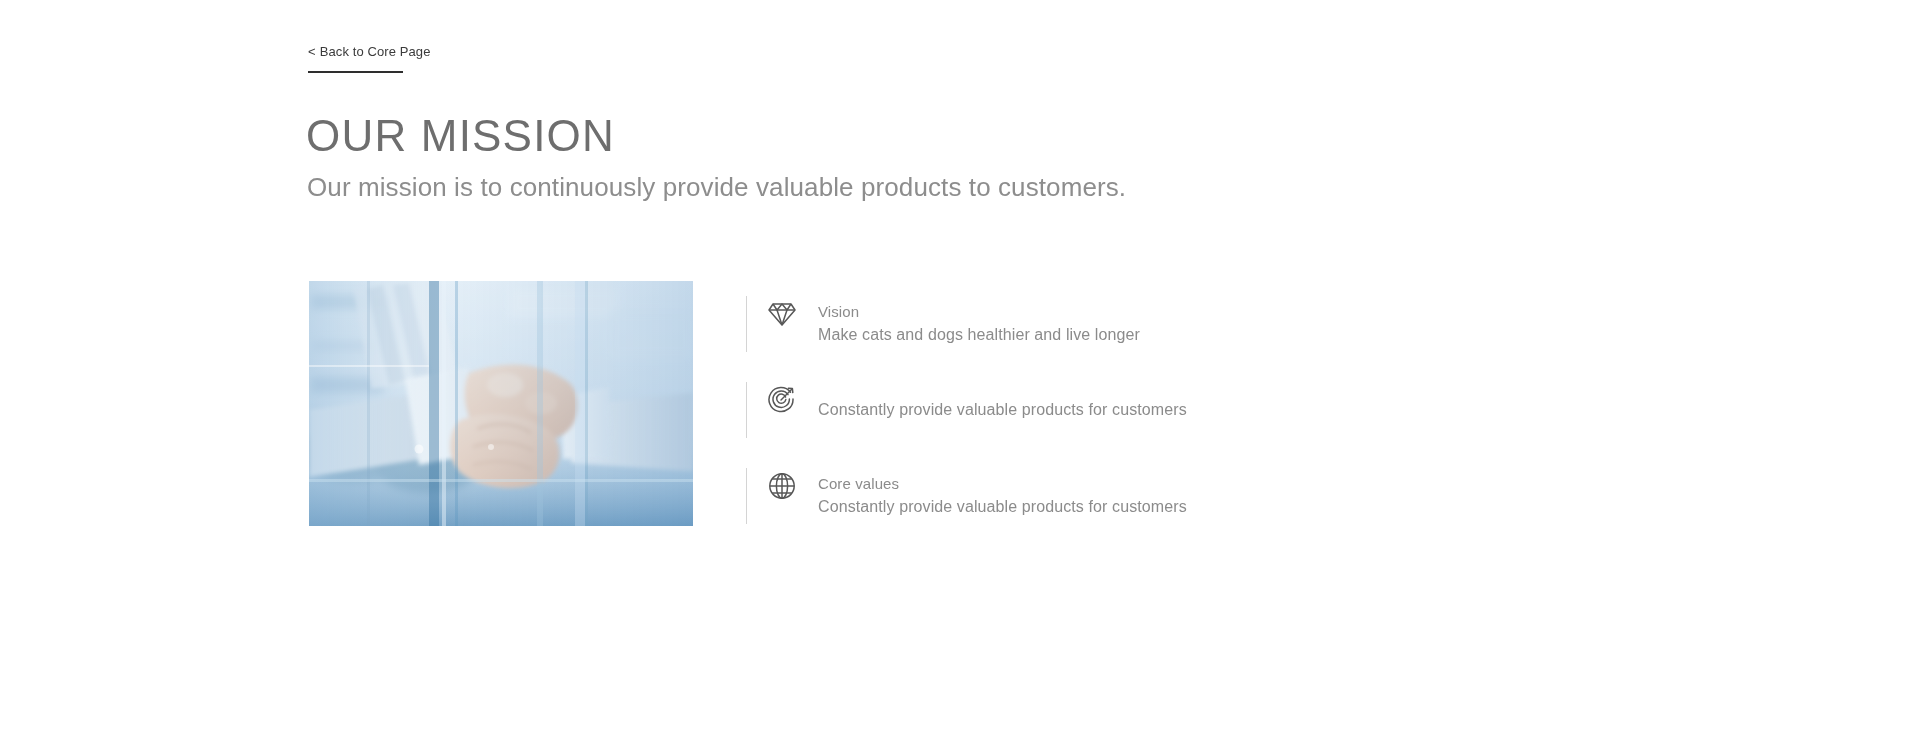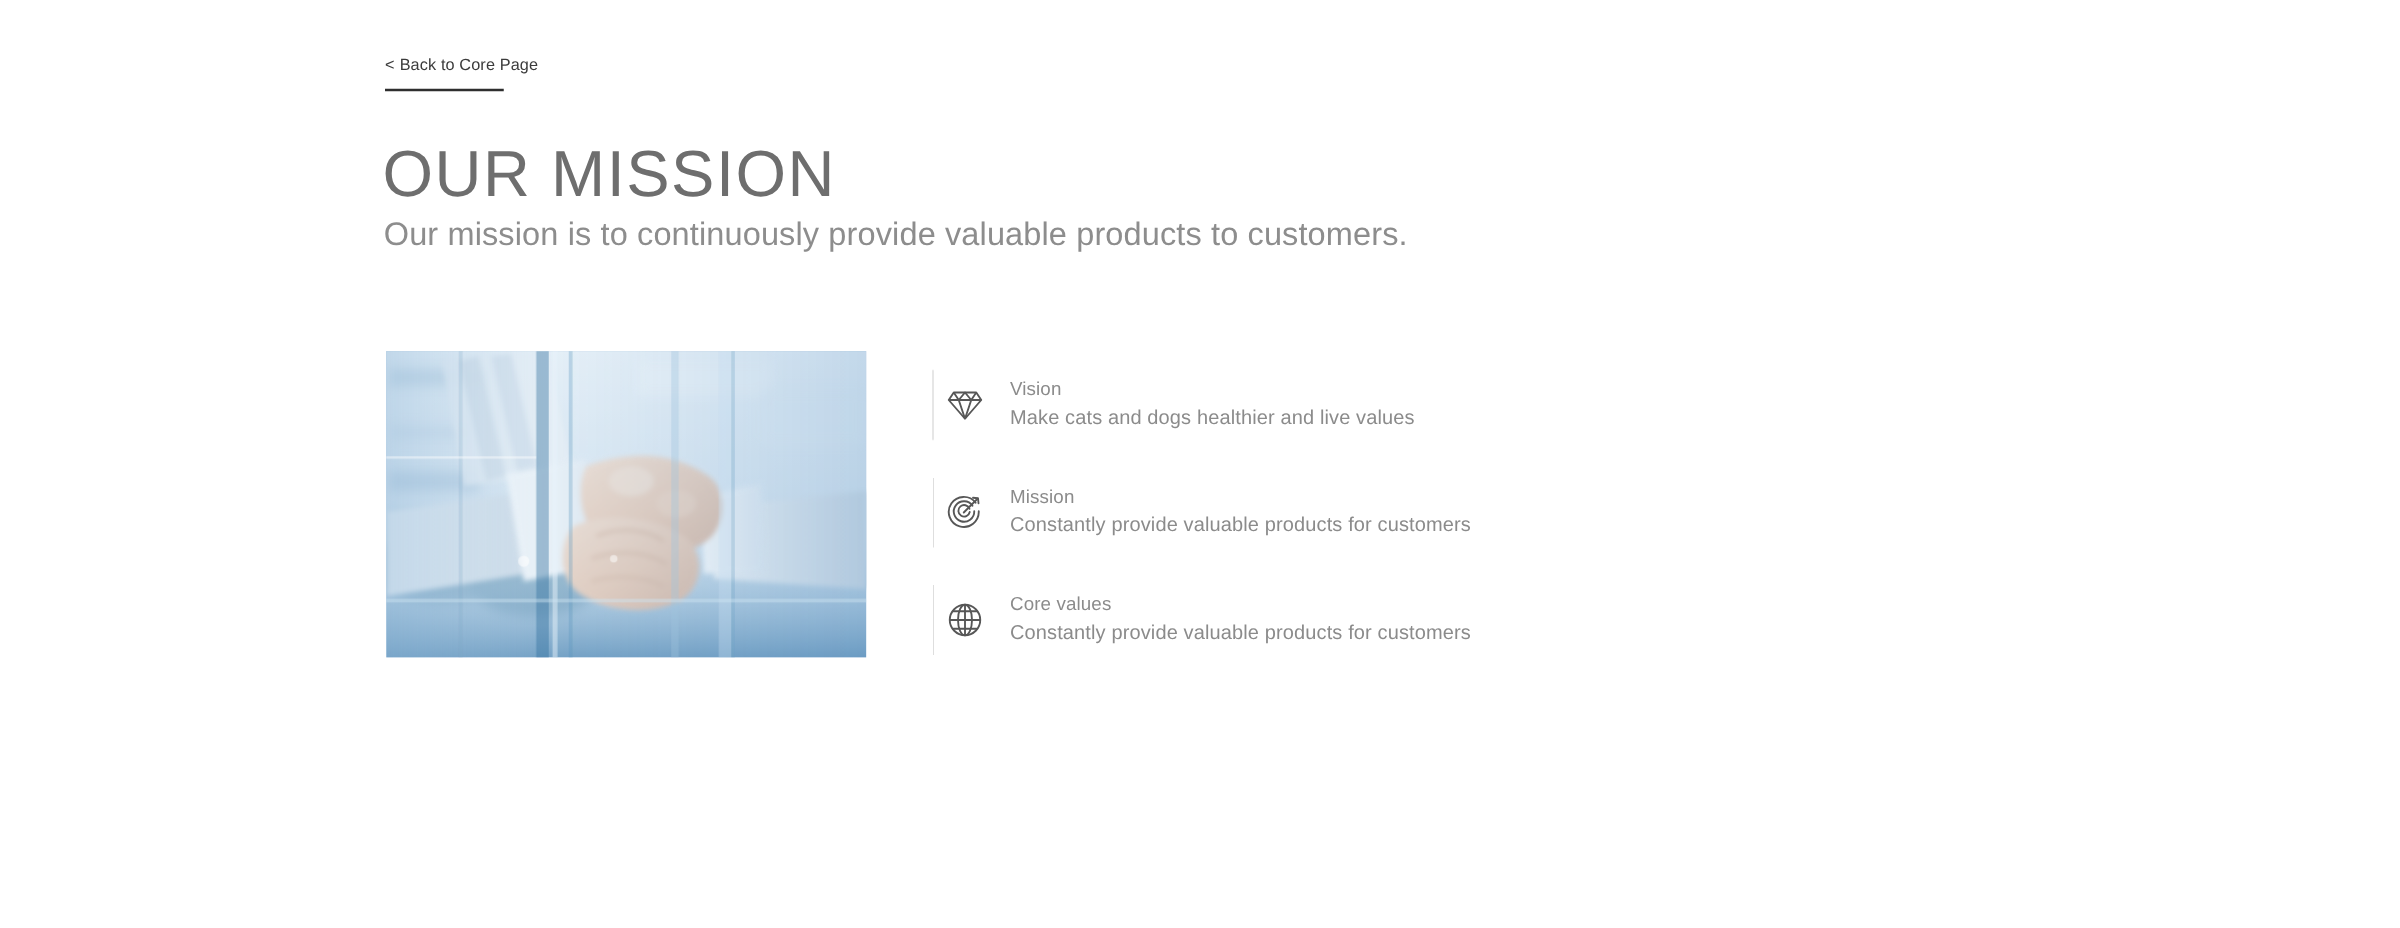--- a/index.html
+++ b/index.html
@@ -47,21 +47,21 @@
     width: 95px;
     height: 2px;
     background: #2e2e2e;
   }
 
   
   .page-title {
     position: absolute;
     left: 306px;
     top: 113px;
-    font-size: 52px;
+    font-size: 44px;
     font-weight: 300;
     color: #6e6e6e;
     letter-spacing: 1.2px;
     line-height: 1.05;
     white-space: nowrap;
   }
 
   .page-subtitle {
     position: absolute;
     left: 307px;
@@ -90,23 +90,22 @@
   .features {
     position: absolute;
     left: 746px;
     top: 296px;
     width: 620px;
   }
 
   .feature {
     position: relative;
     display: flex;
-    align-items: center;
     height: 56px;
-    padding-left: 8px;
+    padding-left: 18px;
     margin-bottom: 30px;
   }
   .feature:last-child { margin-bottom: 0; }
 
   .feature .rule {
     position: absolute;
     left: 0;
     top: 0;
     width: 1px;
     height: 56px;
@@ -265,37 +264,36 @@
         <svg width="30" height="28" viewBox="0 0 30 28" fill="none" stroke="currentColor" stroke-width="1.5" stroke-linejoin="round">
           <path d="M6 4 H24 L28 10 L15 25 L2 10 Z"></path>
           <path d="M2 10 H28"></path>
           <path d="M6 4 L10 10 L15 25"></path>
           <path d="M24 4 L20 10 L15 25"></path>
           <path d="M10 10 L15 4 L20 10"></path>
         </svg>
       </span>
       <span class="ftext">
         <span class="ftitle">Vision</span>
-        <span class="fdesc">Make cats and dogs healthier and live values</span>
+        <span class="fdesc">Make cats and dogs healthier and live longer</span>
       </span>
     </div>
 
     <div class="feature">
       <span class="rule"></span>
       <span class="ficon">
         <svg width="30" height="30" viewBox="0 0 30 30" fill="none" stroke="currentColor" stroke-width="1.5" stroke-linecap="round" stroke-linejoin="round">
           <path d="M23.5 7.2 A12 12 0 1 0 26 14"></path>
           <path d="M21 9.6 A8.2 8.2 0 1 0 22.4 14"></path>
           <path d="M18.6 12 A4.6 4.6 0 1 0 18.8 14.6"></path>
           <path d="M14 15 L25 4"></path>
           <path d="M21.4 3.2 L25.4 3.6 L25.8 7.6"></path>
         </svg>
       </span>
       <span class="ftext">
-        <span class="ftitle">Mission</span>
         <span class="fdesc">Constantly provide valuable products for customers</span>
       </span>
     </div>
 
     <div class="feature">
       <span class="rule"></span>
       <span class="ficon">
         <svg width="30" height="30" viewBox="0 0 30 30" fill="none" stroke="currentColor" stroke-width="1.5">
           <circle cx="15" cy="15" r="12.2"></circle>
           <ellipse cx="15" cy="15" rx="5.6" ry="12.2"></ellipse>

